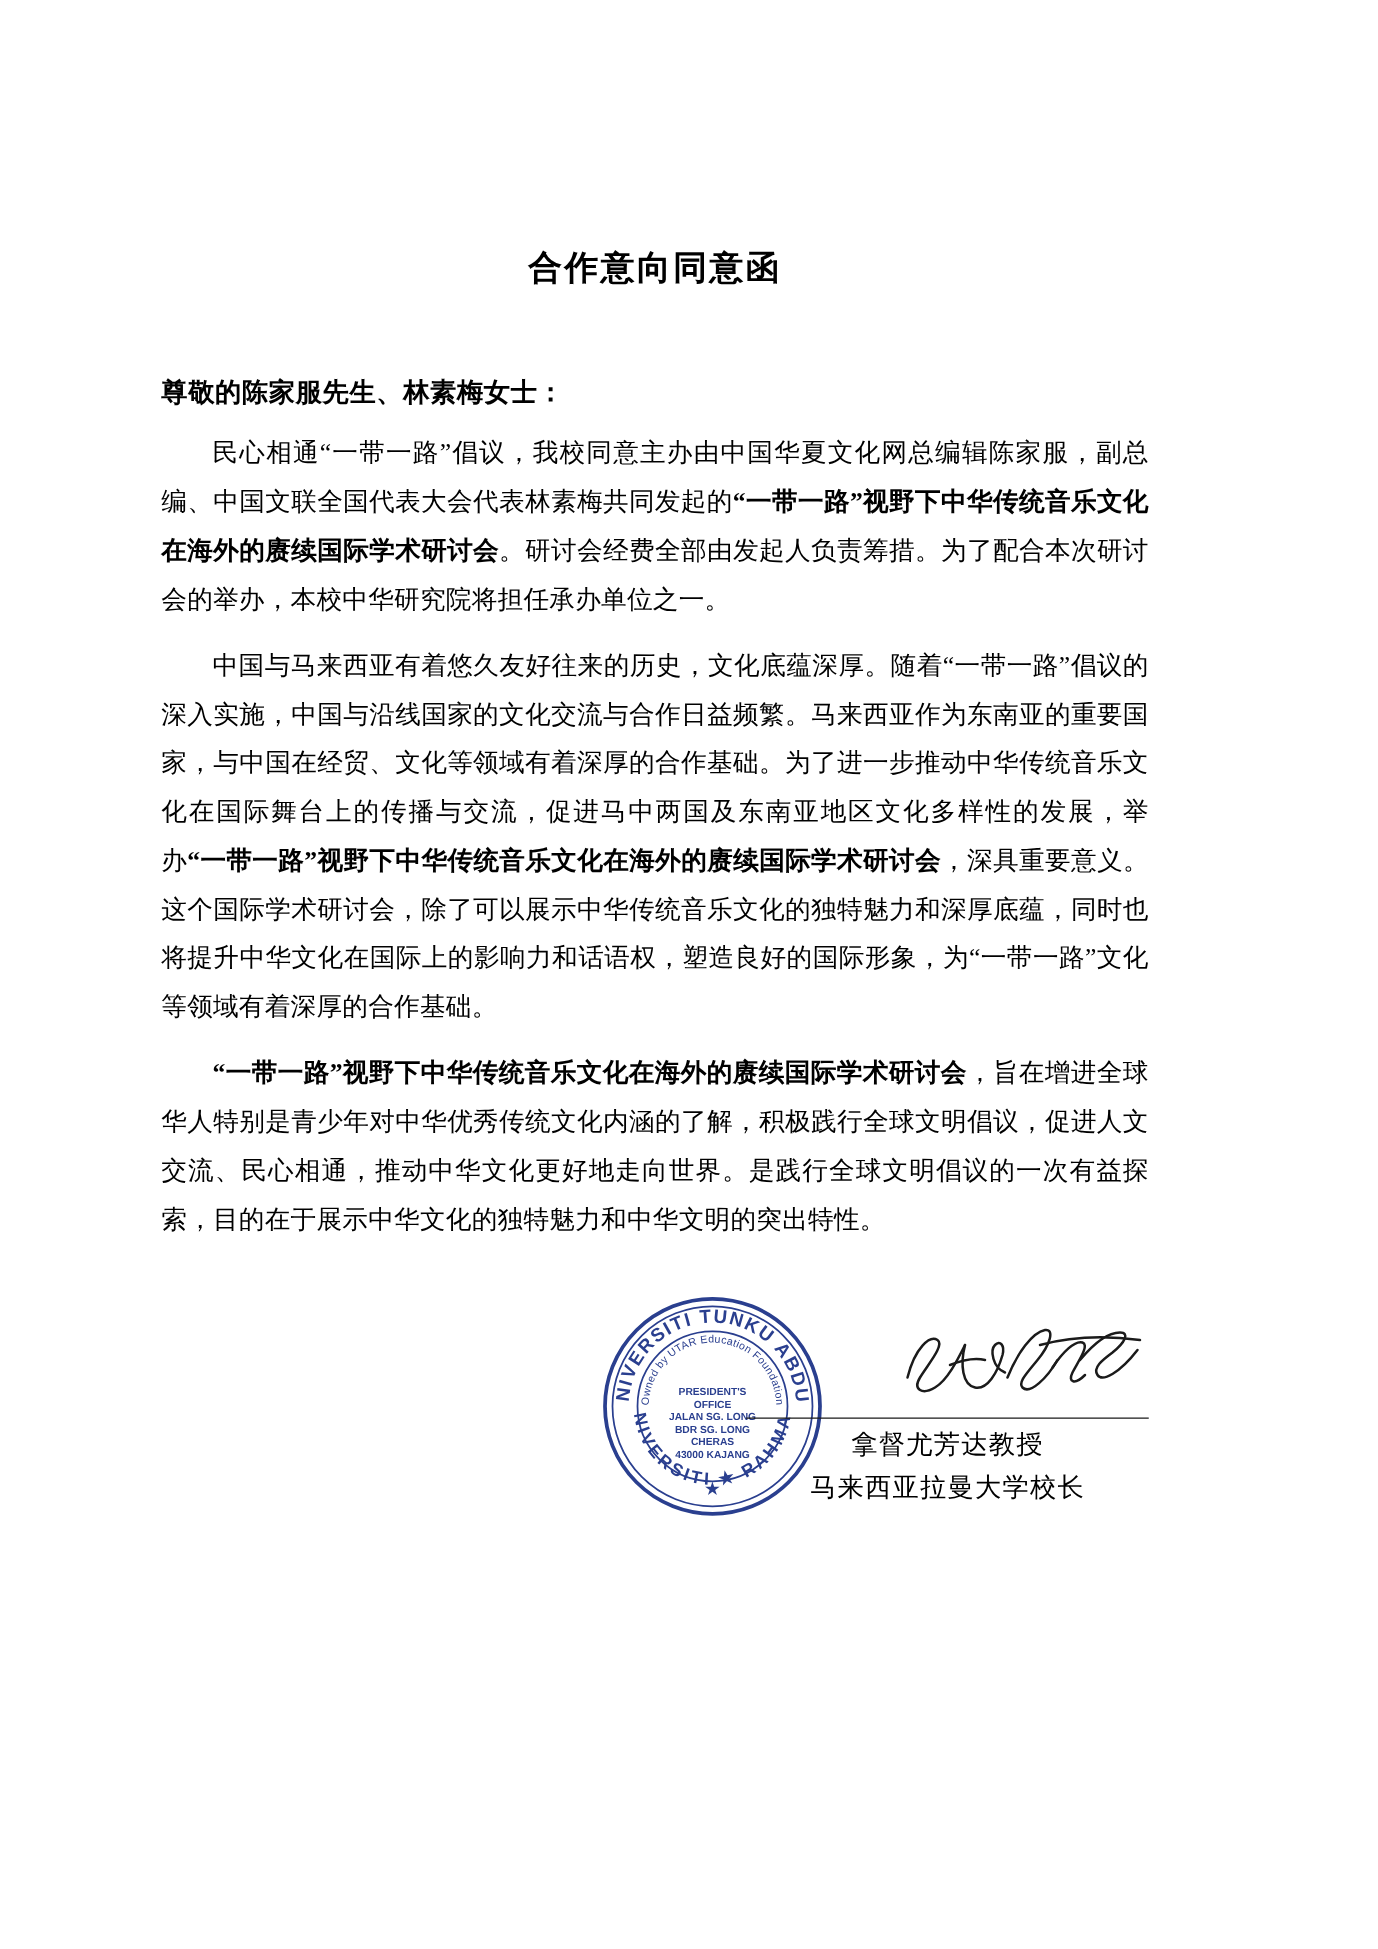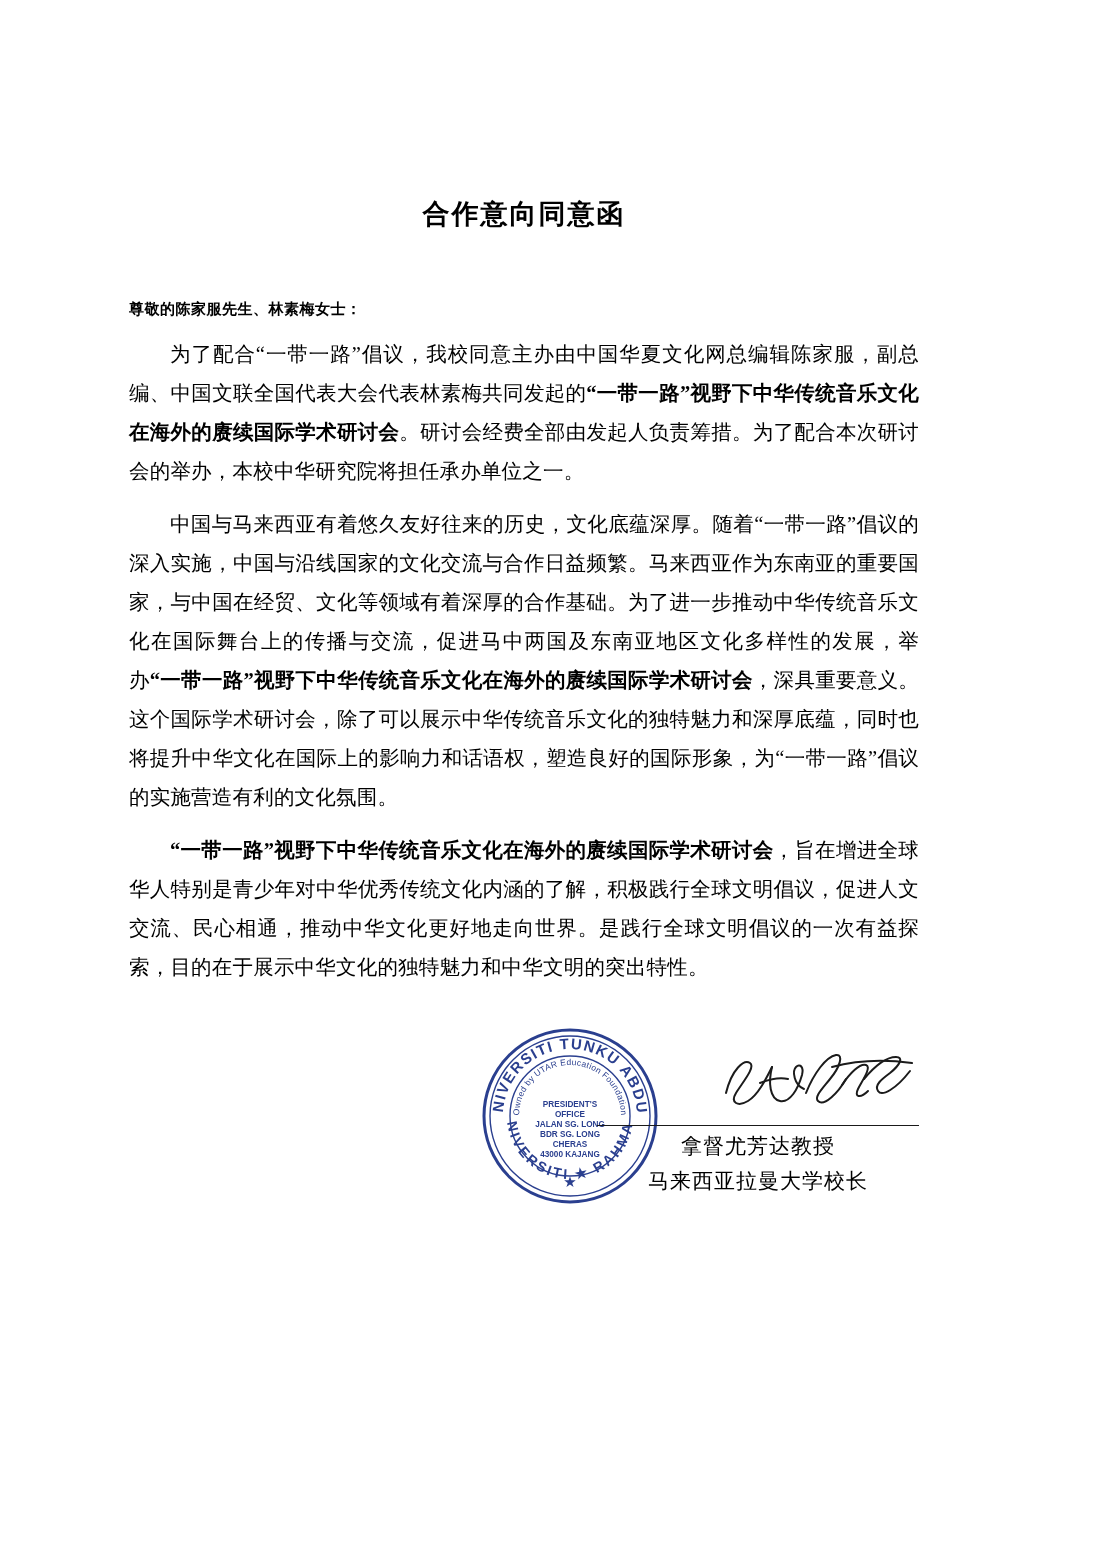--- a/index.html
+++ b/index.html
@@ -29,21 +29,21 @@
     letter-spacing: 2px;
     margin: 196px 0 0 0;
     font-family: "DejaVu Serif", "Liberation Serif", serif;
   }
   .body-block {
     margin: 0 auto;
     width: 790px;
     padding-top: 68px;
   }
   .salutation {
-    font-size: 15px;
+    font-size: 21px;
     font-weight: bold;
     letter-spacing: 0.5px;
     margin-bottom: 16px;
     font-family: "DejaVu Serif", "Liberation Serif", serif;
   }
   p.para {
     font-size: 20.5px;
     line-height: 39px;
     text-align: justify;
     text-justify: inter-ideograph;
@@ -102,23 +102,23 @@
 <body>
 
 <div class="page">
 
   <h1 class="doc-title">合作意向同意函</h1>
 
   <div class="body-block">
 
     <div class="salutation">尊敬的陈家服先生、林素梅女士：</div>
 
-    <p class="para"><span>为了配合“一带一路”倡议，我校同意主办由中国华夏文化网总编辑陈家服，副总编、中国文联全国代表大会代表林素梅共同发起的</span><b class="bold">“一带一路”视野下中华传统音乐文化在海外的赓续国际学术研讨会</b><span>。研讨会经费全部由发起人负责筹措。为了配合本次研讨会的举办，本校中华研究院将担任承办单位之一。</span></p>
+    <p class="para"><span>民心相通“一带一路”倡议，我校同意主办由中国华夏文化网总编辑陈家服，副总编、中国文联全国代表大会代表林素梅共同发起的</span><b class="bold">“一带一路”视野下中华传统音乐文化在海外的赓续国际学术研讨会</b><span>。研讨会经费全部由发起人负责筹措。为了配合本次研讨会的举办，本校中华研究院将担任承办单位之一。</span></p>
 
-    <p class="para"><span>中国与马来西亚有着悠久友好往来的历史，文化底蕴深厚。随着“一带一路”倡议的深入实施，中国与沿线国家的文化交流与合作日益频繁。马来西亚作为东南亚的重要国家，与中国在经贸、文化等领域有着深厚的合作基础。为了进一步推动中华传统音乐文化在国际舞台上的传播与交流，促进马中两国及东南亚地区文化多样性的发展，举办</span><b class="bold">“一带一路”视野下中华传统音乐文化在海外的赓续国际学术研讨会</b><span>，深具重要意义。这个国际学术研讨会，除了可以展示中华传统音乐文化的独特魅力和深厚底蕴，同时也将提升中华文化在国际上的影响力和话语权，塑造良好的国际形象，为“一带一路”倡议的实施营造有利的文化氛围。</span></p>
+    <p class="para"><span>中国与马来西亚有着悠久友好往来的历史，文化底蕴深厚。随着“一带一路”倡议的深入实施，中国与沿线国家的文化交流与合作日益频繁。马来西亚作为东南亚的重要国家，与中国在经贸、文化等领域有着深厚的合作基础。为了进一步推动中华传统音乐文化在国际舞台上的传播与交流，促进马中两国及东南亚地区文化多样性的发展，举办</span><b class="bold">“一带一路”视野下中华传统音乐文化在海外的赓续国际学术研讨会</b><span>，深具重要意义。这个国际学术研讨会，除了可以展示中华传统音乐文化的独特魅力和深厚底蕴，同时也将提升中华文化在国际上的影响力和话语权，塑造良好的国际形象，为“一带一路”文化等领域有着深厚的合作基础。</span></p>
 
     <p class="para"><b class="bold">“一带一路”视野下中华传统音乐文化在海外的赓续国际学术研讨会</b><span>，旨在增进全球华人特别是青少年对中华优秀传统文化内涵的了解，积极践行全球文明倡议，促进人文交流、民心相通，推动中华文化更好地走向世界。是践行全球文明倡议的一次有益探索，目的在于展示中华文化的独特魅力和中华文明的突出特性。</span></p>
 
   </div>
 
   <div class="sign-area">
 
     <div class="stamp">
       <svg class="stamp-svg" viewBox="0 0 178 178" width="178" height="178" aria-hidden="true">
         <defs>

